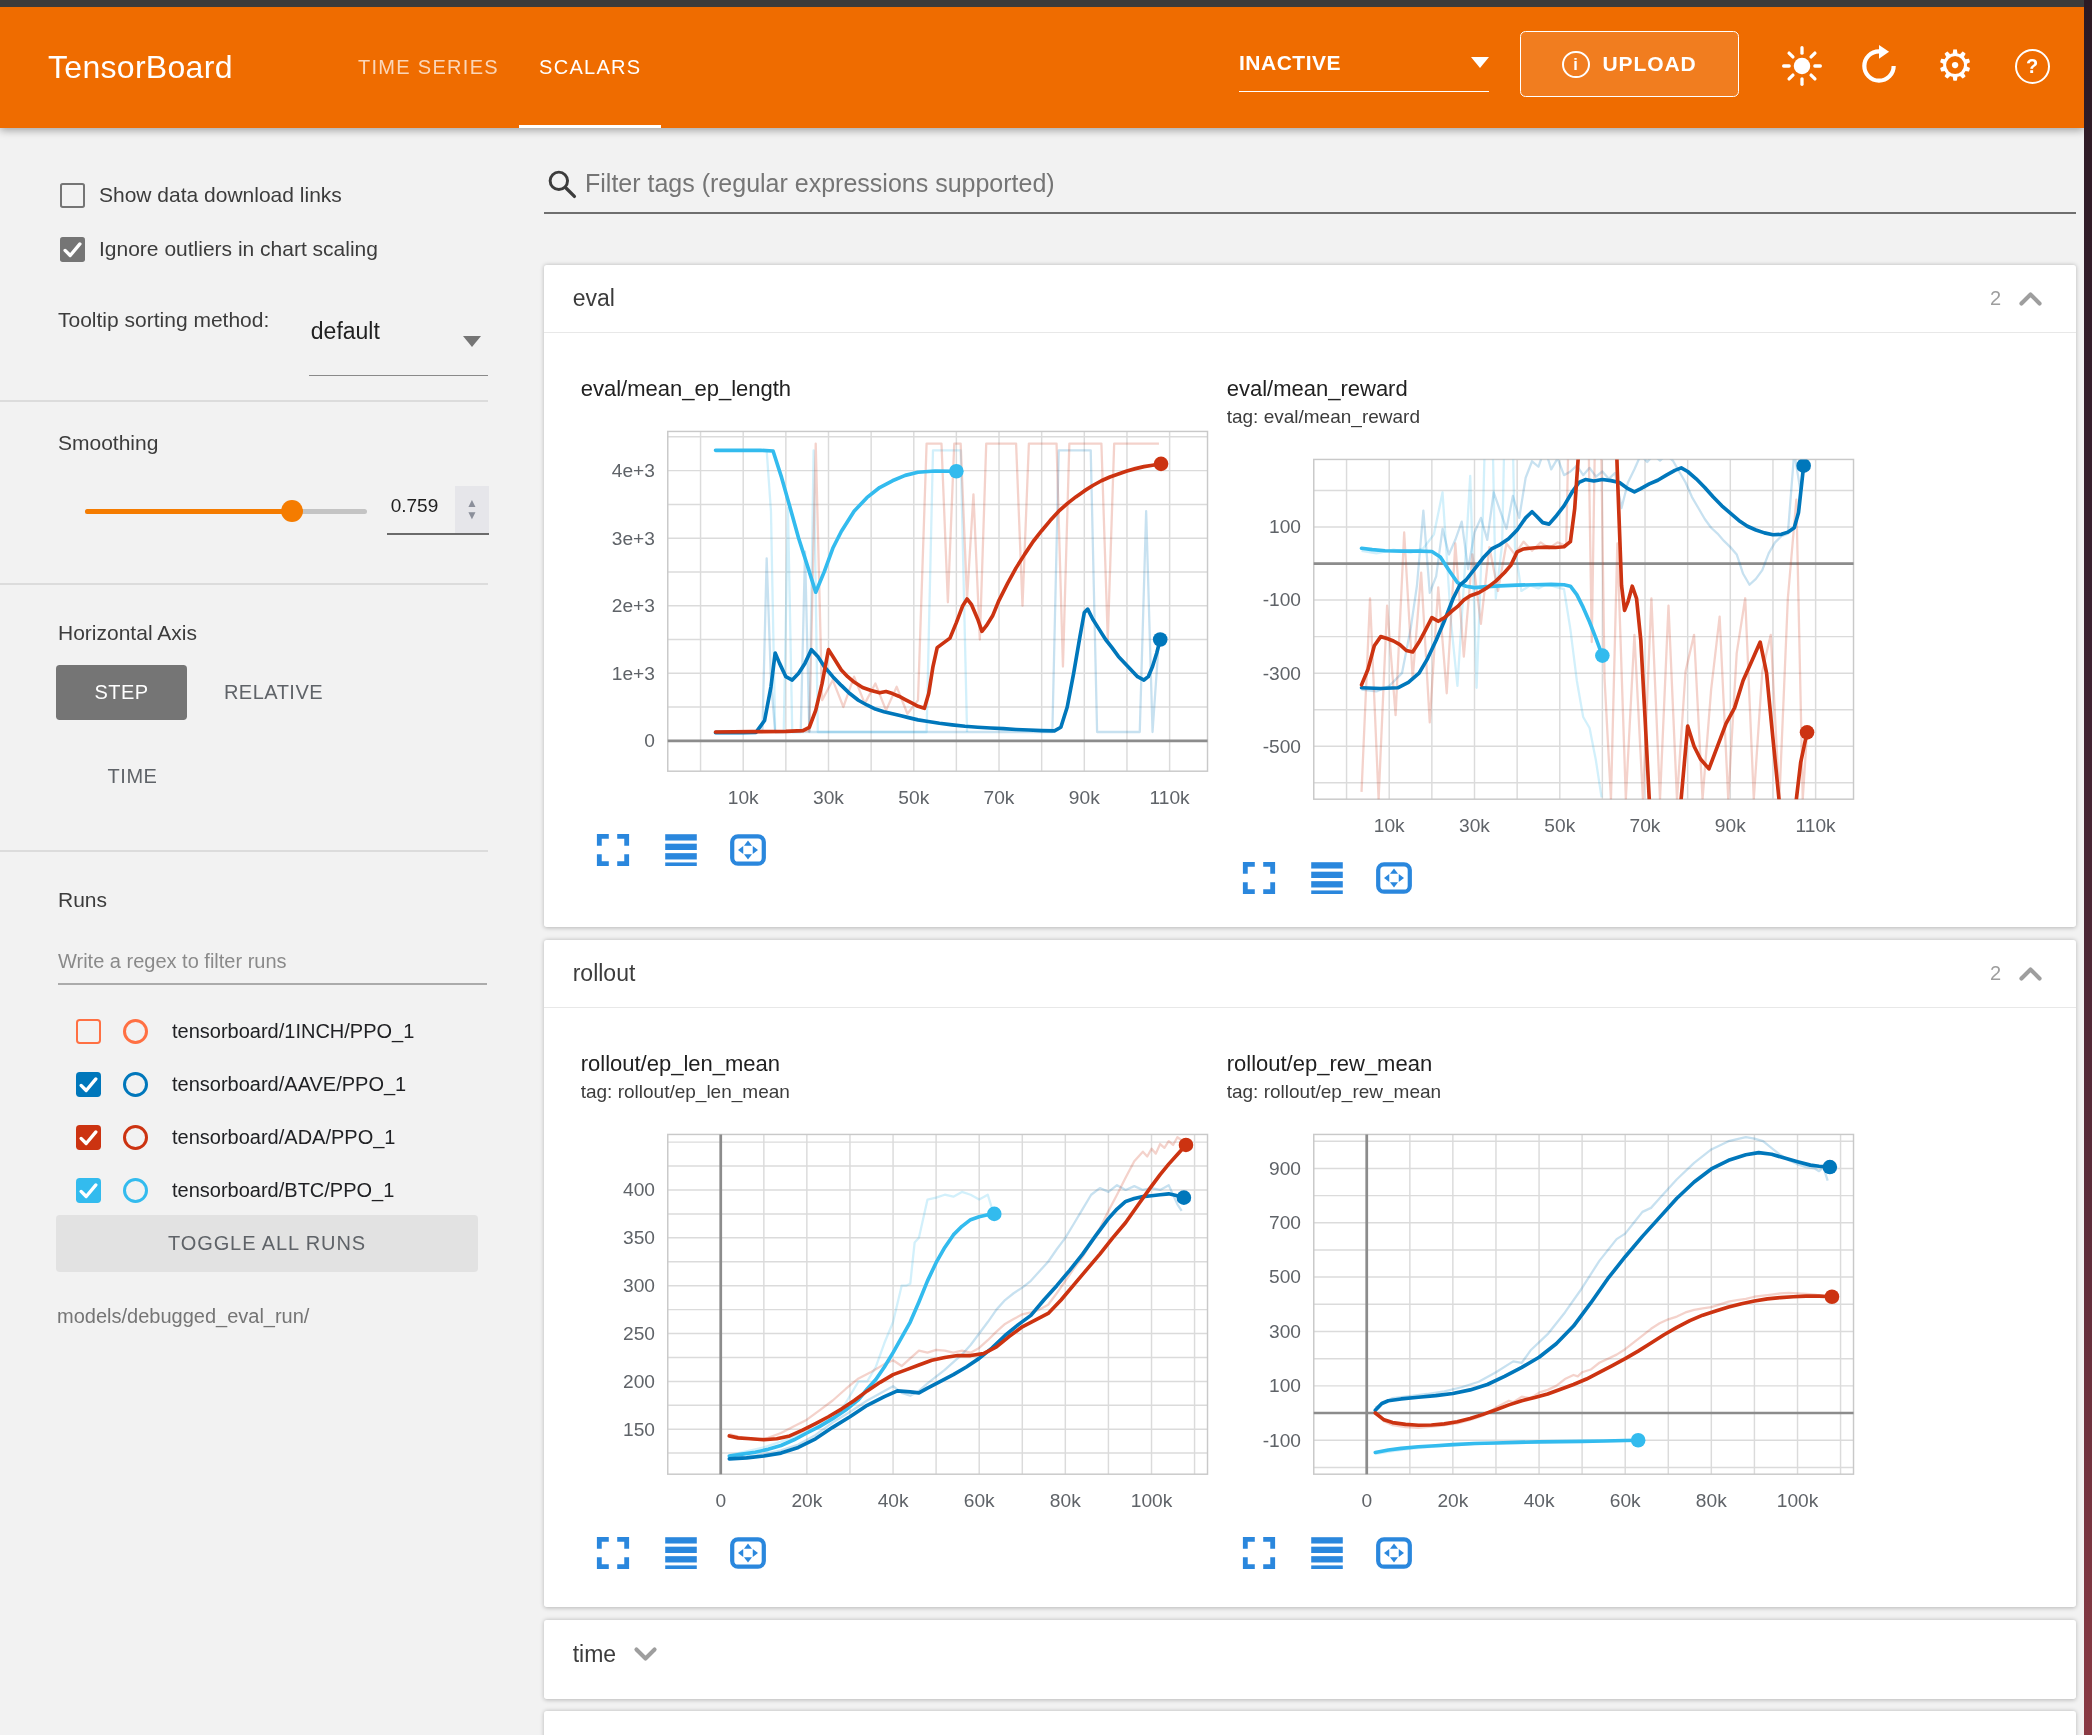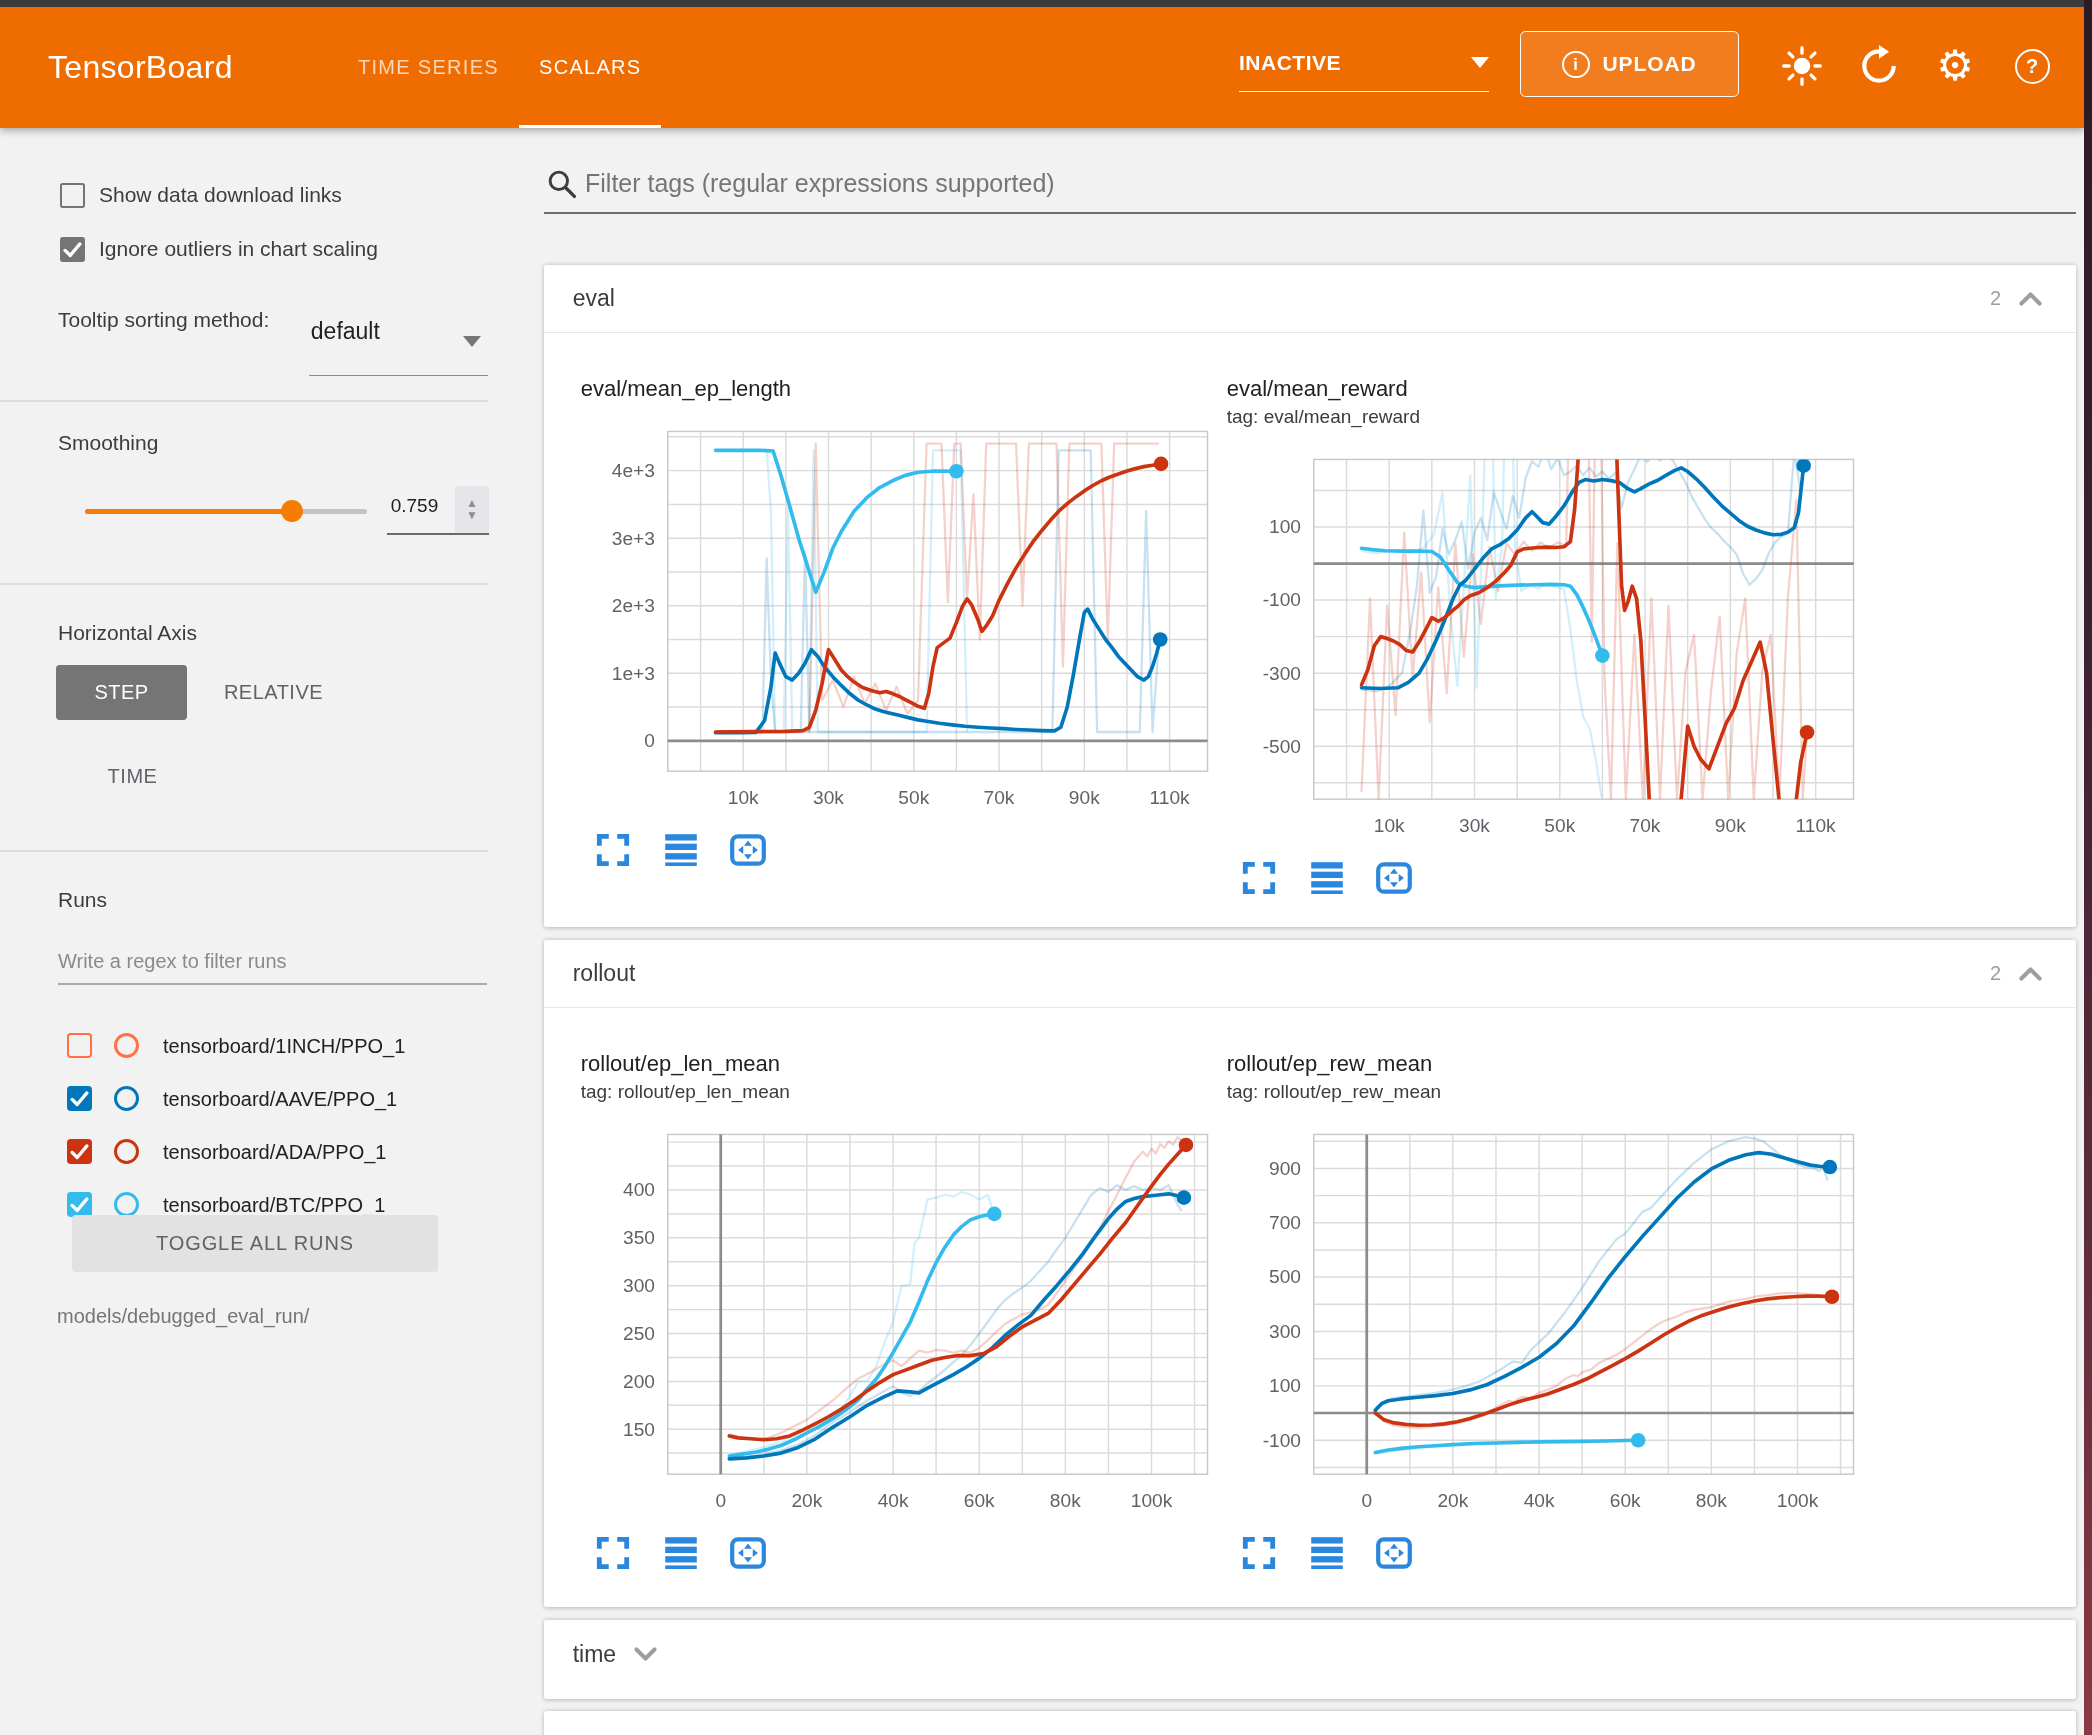--- a/index.html
+++ b/index.html
@@ -62,27 +62,27 @@
   .spinner { position:absolute; right:0; top:1.8px; width:34px; height:47px; background:#e6e6ea;
     display:flex; flex-direction:column; align-items:center; justify-content:center; cursor:pointer; }
   .spinner span { font-size:12px; line-height:12px; color:#8b8f9a; }
   .axis-btn { position:absolute; width:131px; height:55px; display:flex; align-items:center; justify-content:center;
     font-size:20px; letter-spacing:0.5px; border-radius:3.7px; cursor:pointer; color:#5f6368; }
   .axis-btn.selected { background:#757575; color:#fff; }
   .regex-input { position:absolute; left:58px; top:813px; width:420px; height:40px; border:none; outline:none;
     background:transparent; font-size:20px; color:#212121; font-family:"Liberation Sans",sans-serif; }
   .regex-input::placeholder { color:#8a8a8a; }
   .regex-underline { position:absolute; left:58px; top:855px; width:429px; height:1.8px; background:#ababab; }
-  .run-row { position:absolute; left:7px; width:530px; height:53px; display:flex; align-items:flex-end; }
+  .run-row { position:absolute; left:16px; width:530px; height:53px; display:flex; align-items:center; }
   .run-cb { width:25px; height:25px; border-radius:3.7px; margin-left:60px; flex:none; position:relative; }
   .run-ring { width:25px; height:25px; border-radius:50%; margin-left:22px; flex:none; }
   .run-label { margin-left:24px; font-size:20px; color:#202124; white-space:nowrap; }
-  .toggle-btn { position:absolute; left:56px; top:1087px; width:366px; height:57px; background:#e2e2e2;
+  .toggle-btn { position:absolute; left:56px; top:1087px; width:422px; height:57px; background:#e2e2e2;
     border-radius:3.7px; display:flex; align-items:center; justify-content:center; font-size:20px;
-    letter-spacing:0.9px; color:#5f6368; cursor:pointer;margin-left:16px; }
+    letter-spacing:0.9px; color:#5f6368; cursor:pointer; }
   .base-path { position:absolute; left:57px; top:1177px; font-size:20px; color:#757575; }
 
   
   main { position:absolute; left:530px; top:128px; width:1555px; height:1607px; }
   .filter-icon { position:absolute; left:16.4px; top:40px; }
   .filter-input { position:absolute; left:55px; top:33px; width:1462px; height:44px; border:none; outline:none;
     background:transparent; font-size:25px; color:#212121; font-family:"Liberation Sans",sans-serif; }
   .filter-input::placeholder { color:#757575; }
   .filter-underline { position:absolute; left:13.7px; top:84px; width:1532px; height:2.3px; background:#6f6f6f; }
   .card { position:absolute; left:13.7px; width:1532px; background:#fff; border-radius:2.7px;

